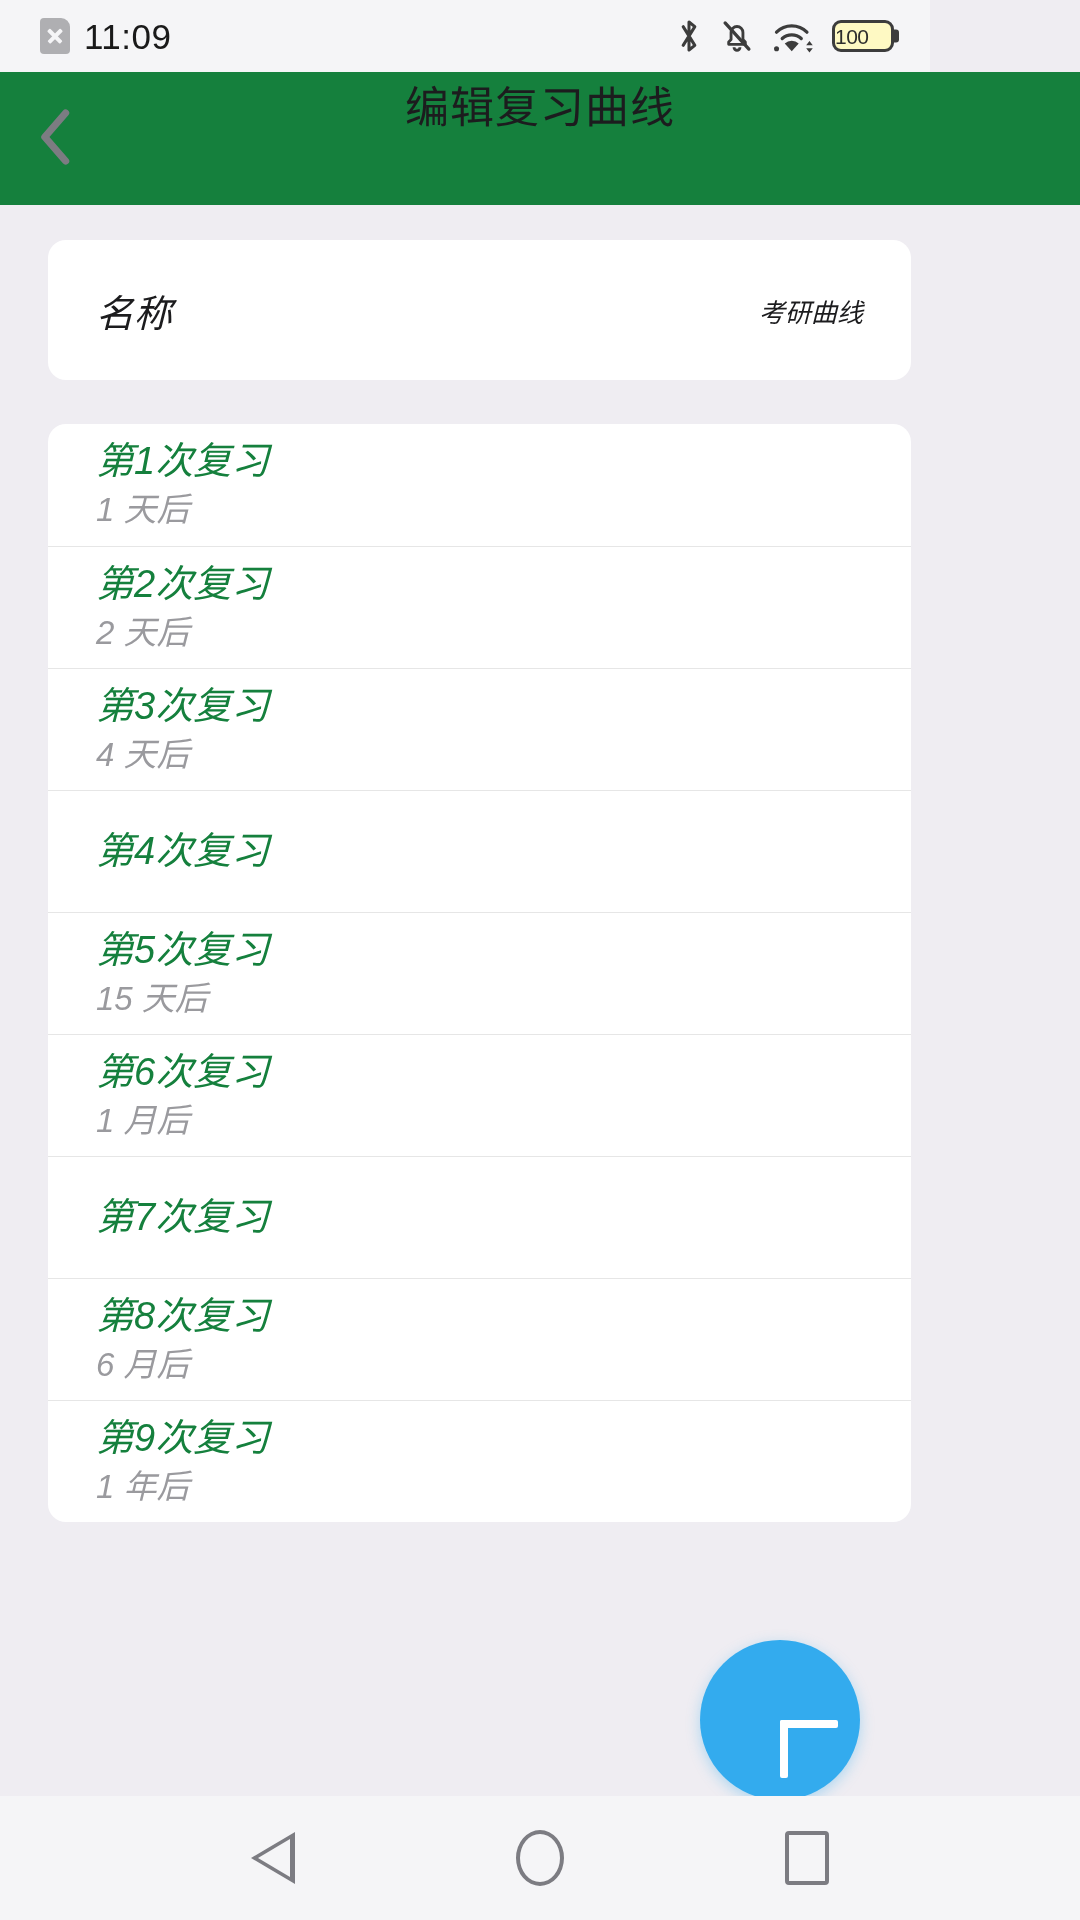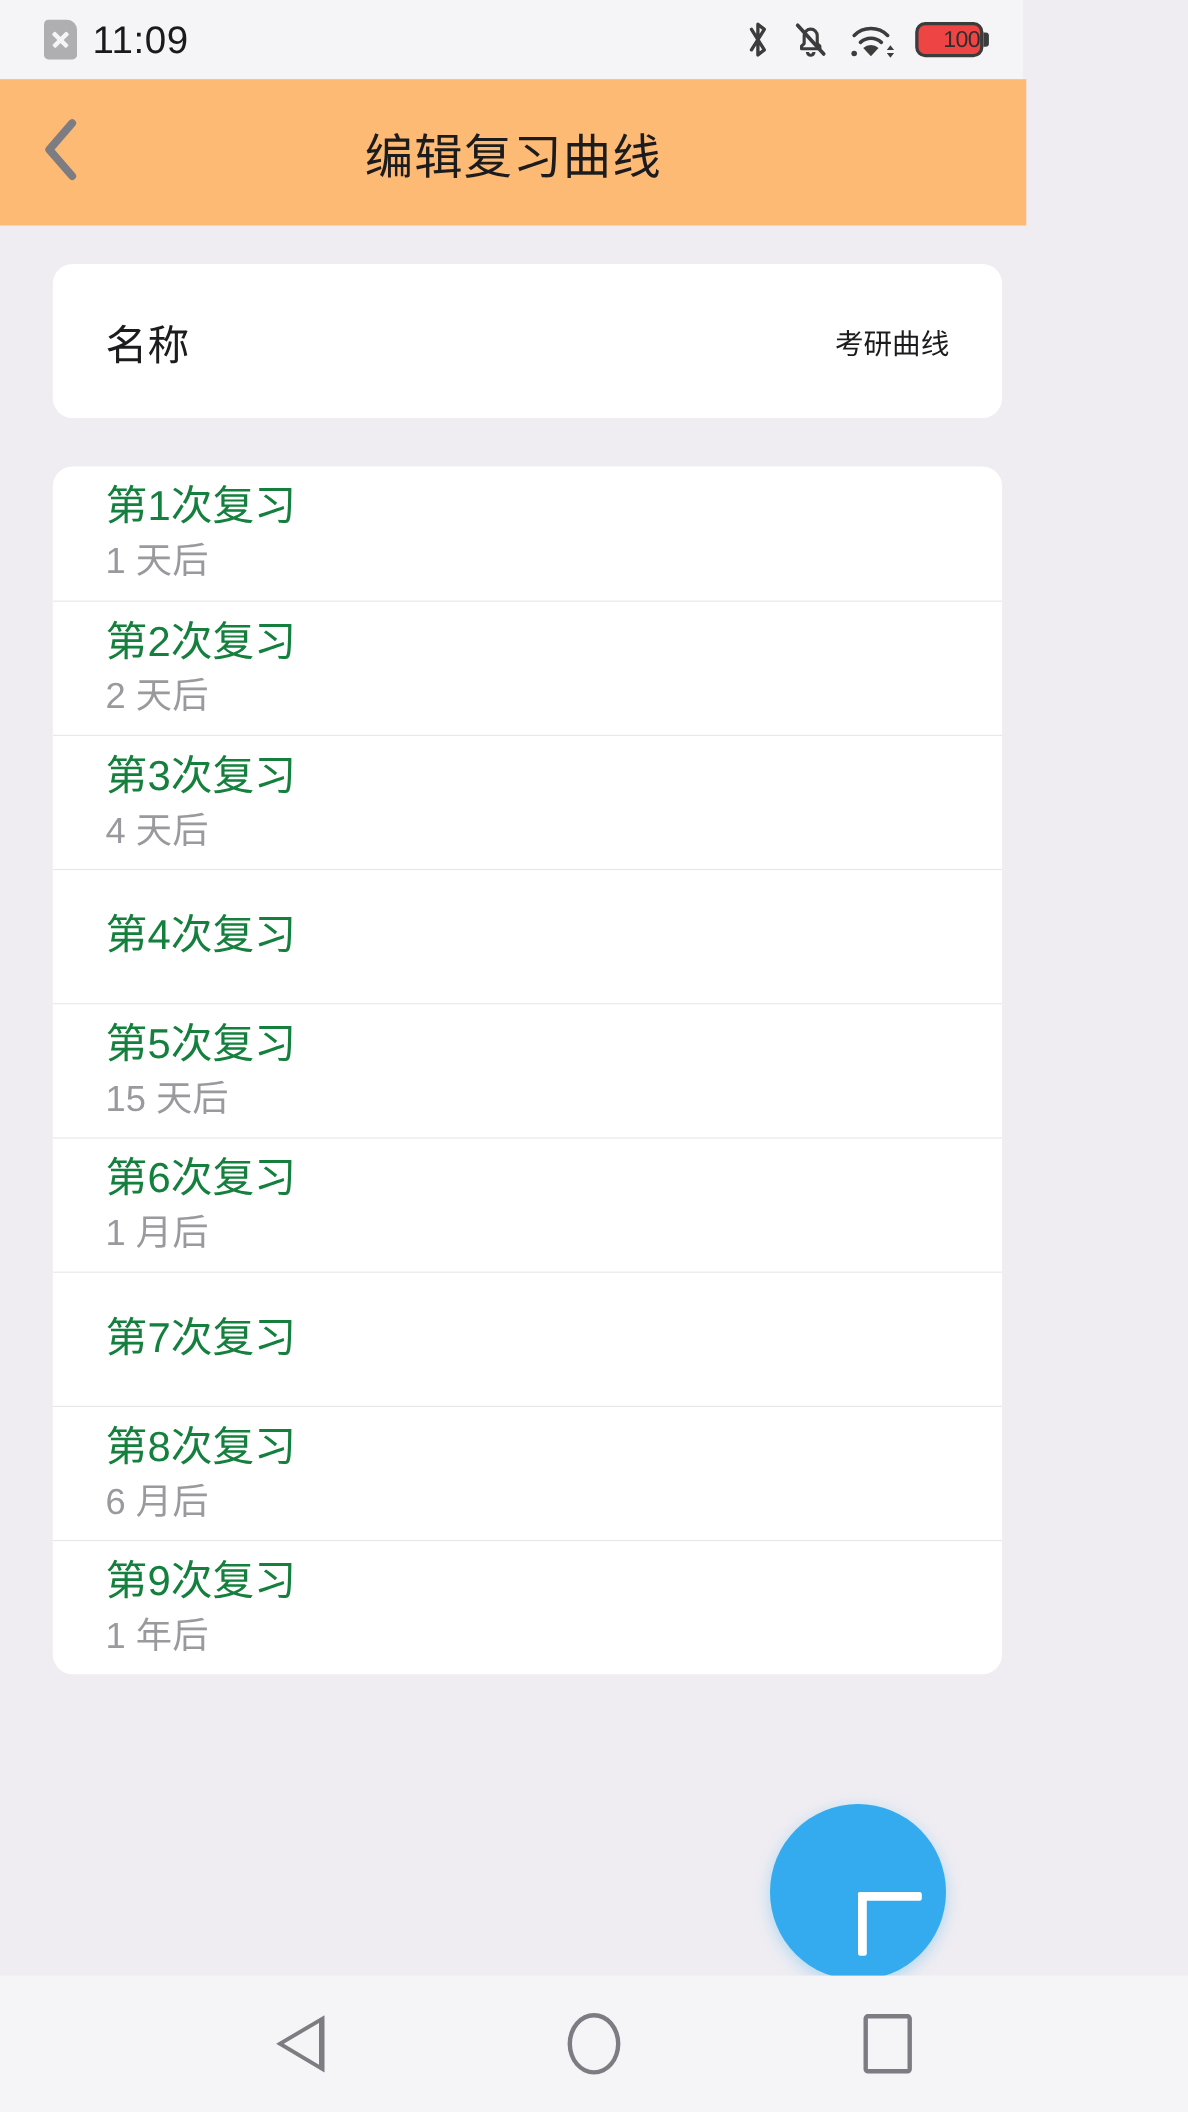--- a/index.html
+++ b/index.html
@@ -28,45 +28,45 @@
     width:18px; height:3.5px; background:#F5F5F7; border-radius:1px;
     transform-origin:center;
   }
   .sim-icon::before{ transform:translate(-50%,-50%) rotate(45deg); }
   .sim-icon::after{ transform:translate(-50%,-50%) rotate(-45deg); }
   .sb-time{ font-size:35px; color:#1A1A1A; letter-spacing:.5px; line-height:1; }
   .sb-right{ margin-left:auto; display:flex; align-items:center; gap:17px; }
   .sb-right svg{ display:block; }
   .battery{
     width:62px; height:32px; border:3px solid #3C3C3C; border-radius:9px;
-    position:relative; display:flex; align-items:center; justify-content:flex-end;
-    background:#ef4444;
+    position:relative; display:flex; align-items:center; justify-content:flex-start;
+    background:#fef9c3;
   }
   .battery::after{
     content:""; position:absolute; right:-8px; top:50%; transform:translateY(-50%);
     width:5px; height:13px; background:#3C3C3C; border-radius:0 3px 3px 0;
   }
   .battery span{ font-size:21px; color:#2E2E2E; line-height:1; letter-spacing:-.5px; }
 
   
   .appbar{
-    position:absolute; left:0; top:72px; width:933px; height:133px;
-    background:#fdba74; display:flex; align-items:center;
+    position:absolute; left:0; top:72px; width:1080px; height:133px;
+    background:#15803d; display:flex; align-items:flex-start;
   }
   .back-btn{
     position:absolute; left:18px; top:50%; transform:translateY(-50%);
     width:76px; height:76px; display:flex; align-items:center; justify-content:center;
   }
   .appbar-title{
     width:100%; text-align:center; font-size:44px; color:#1C1C1E; font-weight:400;
     letter-spacing:1px;
   }
 
   
-  .content{ position:absolute; left:0; top:205px; width:959px; bottom:108px; }
+  .content{ position:absolute; left:0; top:205px; width:959px; bottom:108px;font-style:italic; }
 
   .card{
     background:#FFFFFF; border-radius:18px;
     margin:35px 48px 0 48px;
   }
 
   .name-card{ height:140px; display:flex; align-items:center;
               padding:0 48px; justify-content:space-between; }
   .name-label{ font-size:38px; color:#1C1C1E; }
   .name-value{ font-size:26px; color:#1C1C1E; }

